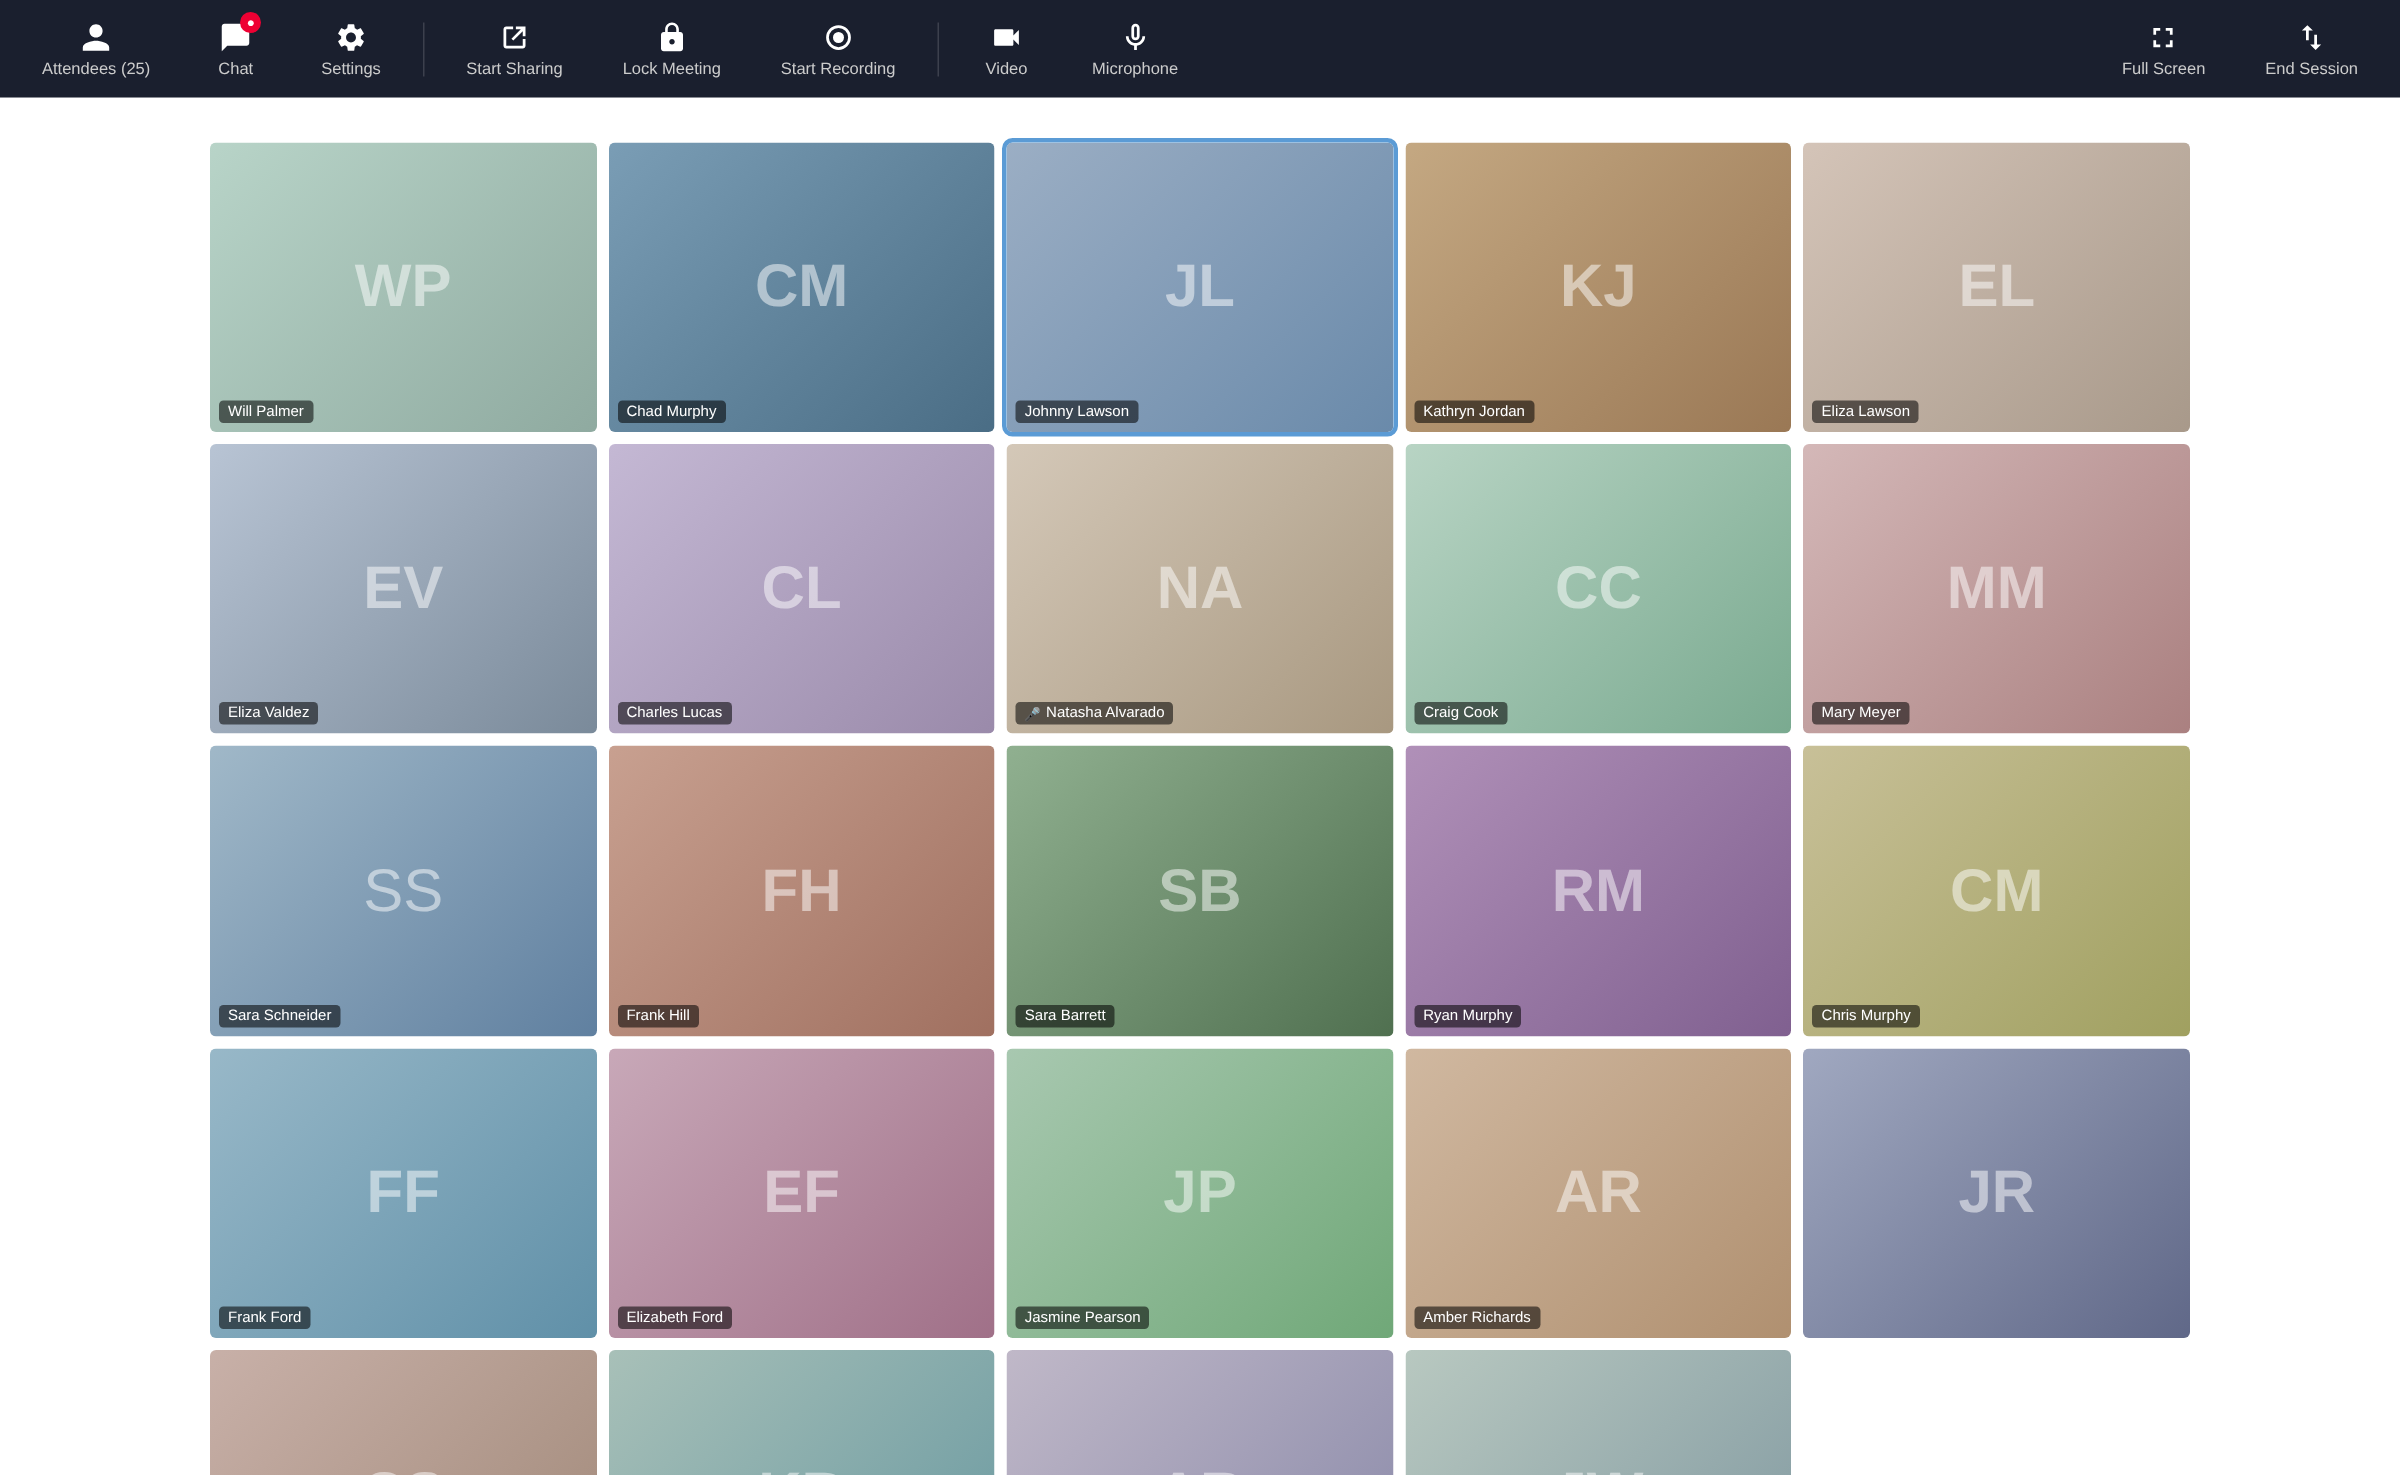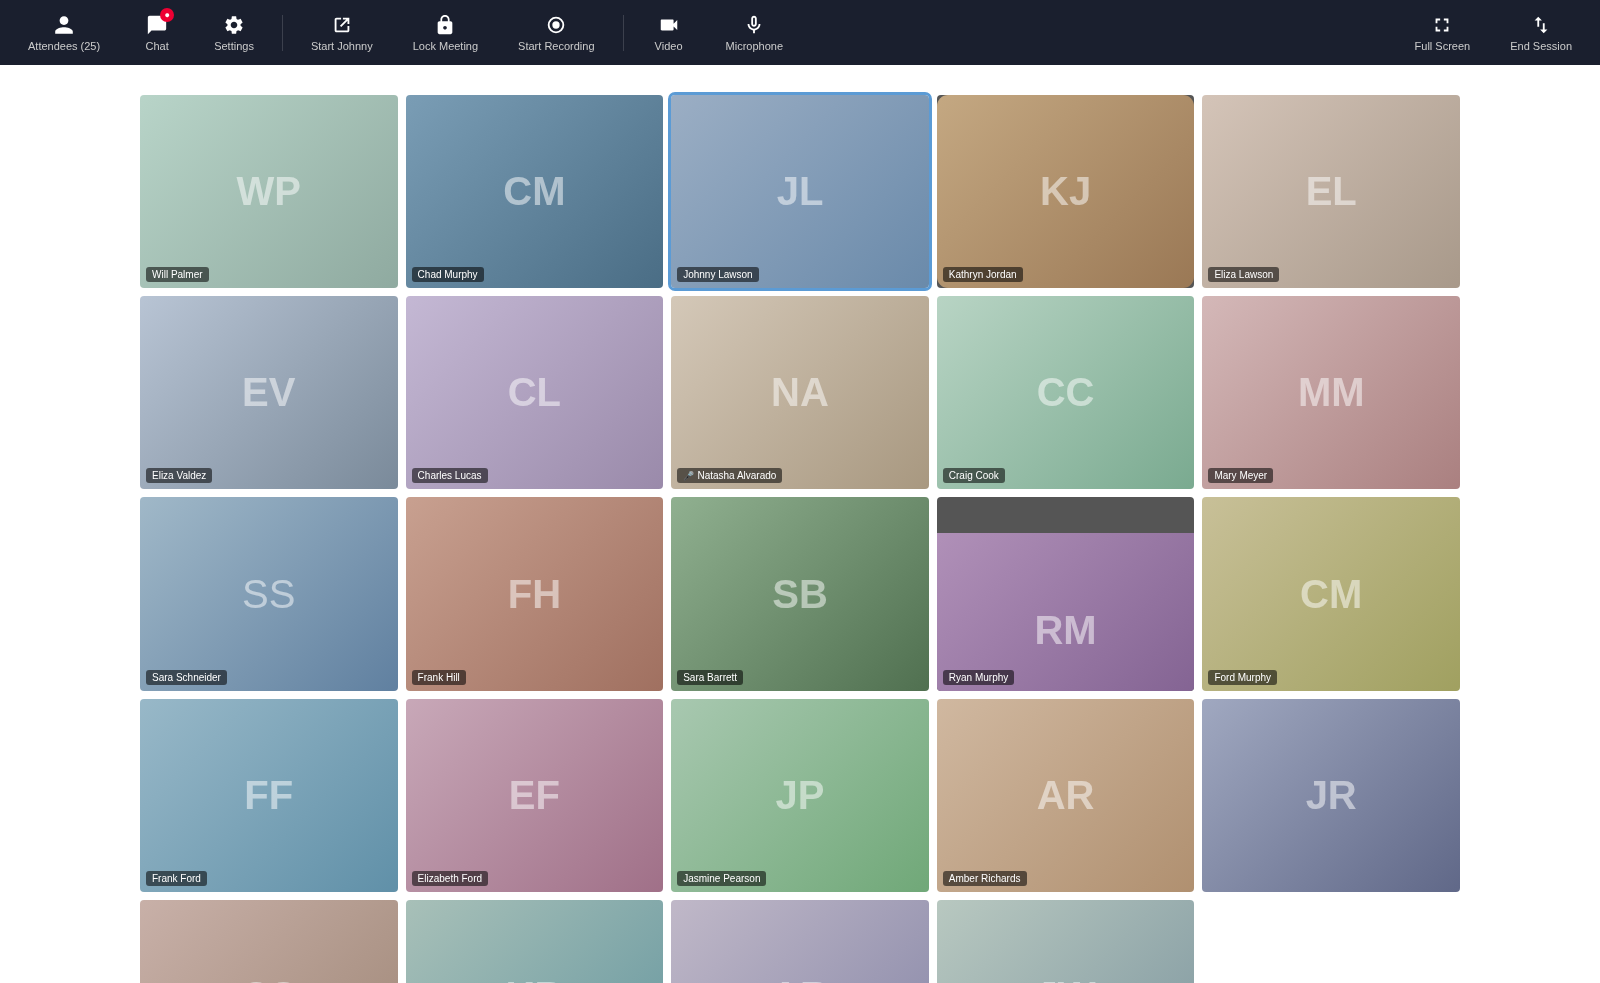--- a/index.html
+++ b/index.html
@@ -125,21 +125,21 @@
     .bg-5 { background: linear-gradient(135deg, #d4c4b8 0%, #a8998a 100%); }
     .bg-6 { background: linear-gradient(135deg, #b8c4d4 0%, #7a8a9a 100%); text-align: center; }
     .bg-7 { background: linear-gradient(135deg, #c4b8d4 0%, #9a8aaa 100%); }
     .bg-8 { background: linear-gradient(135deg, #d4c8b8 0%, #a89880 100%); }
     .bg-9 { background: linear-gradient(135deg, #b8d4c4 0%, #7aaa90 100%); }
     .bg-10 { background: linear-gradient(135deg, #d4b8b8 0%, #aa8080 100%); text-align: center; }
     .bg-11 { background: linear-gradient(135deg, #c0b0a0 0%, #908070 100%); }
     .bg-12 { background: linear-gradient(135deg, #a0b8c8 0%, #6080a0 100%); }
     .bg-13 { background: linear-gradient(135deg, #c8a090 0%, #a07060 100%); }
     .bg-14 { background: linear-gradient(135deg, #90b090 0%, #507050 100%); }
-    .bg-15 { background: linear-gradient(135deg, #b090b8 0%, #806090 100%); margin-top: 36px; }
+    .bg-15 { background: linear-gradient(135deg, #b090b8 0%, #806090 100%); }
     .bg-16 { background: linear-gradient(135deg, #c8c098 0%, #a0a060 100%); }
     .bg-17 { background: linear-gradient(135deg, #98b8c8 0%, #6090a8 100%); text-align: right; }
     .bg-18 { background: linear-gradient(135deg, #c8a8b8 0%, #a07088 100%); }
     .bg-19 { background: linear-gradient(135deg, #a8c8b0 0%, #70a878 100%); }
     .bg-20 { background: linear-gradient(135deg, #d0b8a0 0%, #b09070 100%); }
     .bg-21 { background: linear-gradient(135deg, #a0a8c0 0%, #606888 100%); }
     .bg-22 { background: linear-gradient(135deg, #c8b0a8 0%, #a08878 100%); }
     .bg-23 { background: linear-gradient(135deg, #a8c0b8 0%, #6898a0 100%); }
     .bg-24 { background: linear-gradient(135deg, #c0b8c8 0%, #8888a8 100%); }
     .bg-25 { background: linear-gradient(135deg, #b8c8c0 0%, #8098a0 100%); }
@@ -179,21 +179,21 @@
     </div>
 
     <div class="toolbar-divider"></div>
 
     <div class="toolbar-item">
       <div class="icon-wrap">
         <svg width="22" height="22" viewBox="0 0 24 24" fill="white">
           <path d="M20 18c0 1.1-.9 2-2 2H6c-1.1 0-2-.9-2-2V6c0-1.1.9-2 2-2h5v2H6v12h12v-5h2v5zm-7-14v2h3.59L9.76 12.83l1.41 1.41L18 7.41V11h2V4h-7z"></path>
         </svg>
       </div>
-      <span class="label">Start Johnny</span>
+      <span class="label">Start Sharing</span>
     </div>
 
     <div class="toolbar-item">
       <div class="icon-wrap">
         <svg width="22" height="22" viewBox="0 0 24 24" fill="white">
           <path d="M18 8h-1V6c0-2.76-2.24-5-5-5S7 3.24 7 6v2H6c-1.1 0-2 .9-2 2v10c0 1.1.9 2 2 2h12c1.1 0 2-.9 2-2V10c0-1.1-.9-2-2-2zm-6 9c-1.1 0-2-.9-2-2s.9-2 2-2 2 .9 2 2-.9 2-2 2zm3.1-9H8.9V6c0-1.71 1.39-3.1 3.1-3.1 1.71 0 3.1 1.39 3.1 3.1v2z"></path>
         </svg>
       </div>
       <span class="label">Lock Meeting</span>
     </div>
@@ -266,21 +266,21 @@
           <span>Chad Murphy</span>
         </div>
       </div>
       <div class="video-cell active-speaker">
         <div class="face-sim bg-3" style="color: rgba(255, 255, 255, 0.5); font-size: 40px; font-weight: bold;">JL</div>
         <div class="name-tag">
           <span>Johnny Lawson</span>
         </div>
       </div>
       <div class="video-cell">
-        <div class="face-sim bg-4" style="color: rgba(255, 255, 255, 0.5); font-size: 40px; font-weight: bold; border-radius: 11px;">KJ</div>
+        <div class="face-sim bg-4" style="color: rgba(255, 255, 255, 0.5); font-size: 40px; font-weight: bold;">KJ</div>
         <div class="name-tag">
           <span>Kathryn Jordan</span>
         </div>
       </div>
       <div class="video-cell">
         <div class="face-sim bg-5" style="color: rgba(255, 255, 255, 0.5); font-size: 40px; font-weight: bold;">EL</div>
         <div class="name-tag">
           <span>Eliza Lawson</span>
         </div>
       </div>
@@ -335,21 +335,21 @@
       </div>
       <div class="video-cell">
         <div class="face-sim bg-15" style="color: rgba(255, 255, 255, 0.5); font-size: 40px; font-weight: bold;">RM</div>
         <div class="name-tag">
           <span>Ryan Murphy</span>
         </div>
       </div>
       <div class="video-cell">
         <div class="face-sim bg-16" style="color: rgba(255, 255, 255, 0.5); font-size: 40px; font-weight: bold;">CM</div>
         <div class="name-tag">
-          <span>Ford Murphy</span>
+          <span>Chris Murphy</span>
         </div>
       </div>
       <div class="video-cell">
         <div class="face-sim bg-17" style="color: rgba(255, 255, 255, 0.5); font-size: 40px; font-weight: bold;">FF</div>
         <div class="name-tag">
           <span>Frank Ford</span>
         </div>
       </div>
       <div class="video-cell">
         <div class="face-sim bg-18" style="color: rgba(255, 255, 255, 0.5); font-size: 40px; font-weight: bold;">EF</div>

